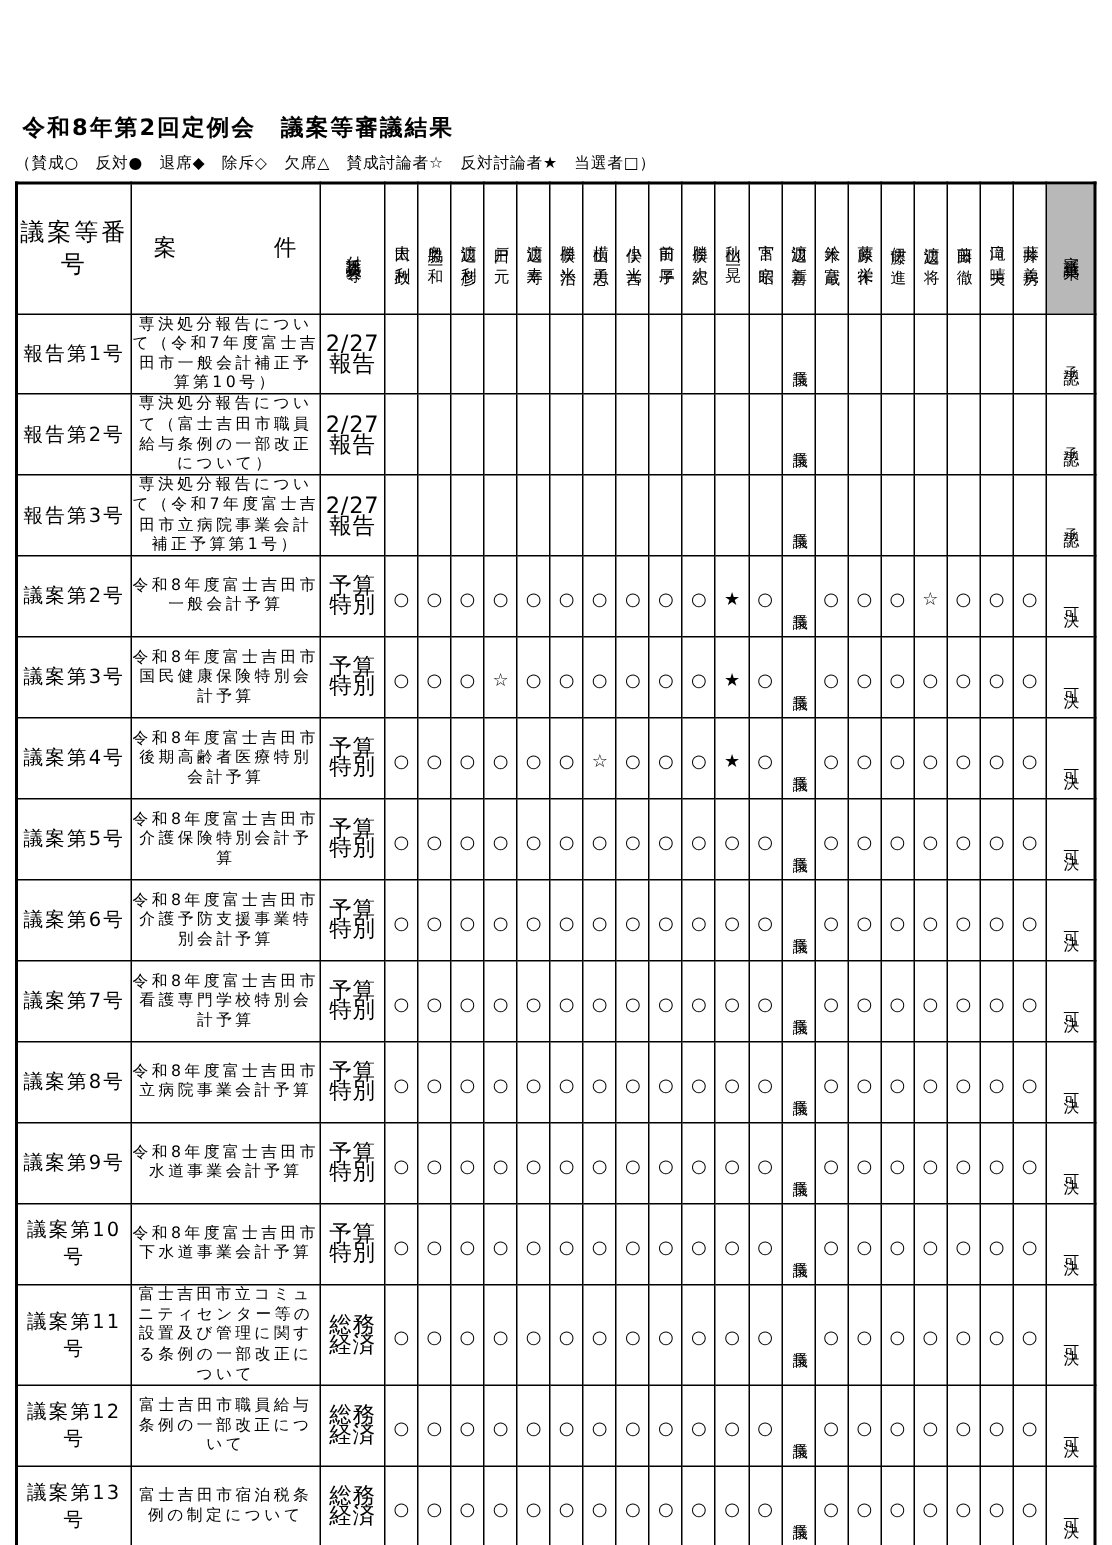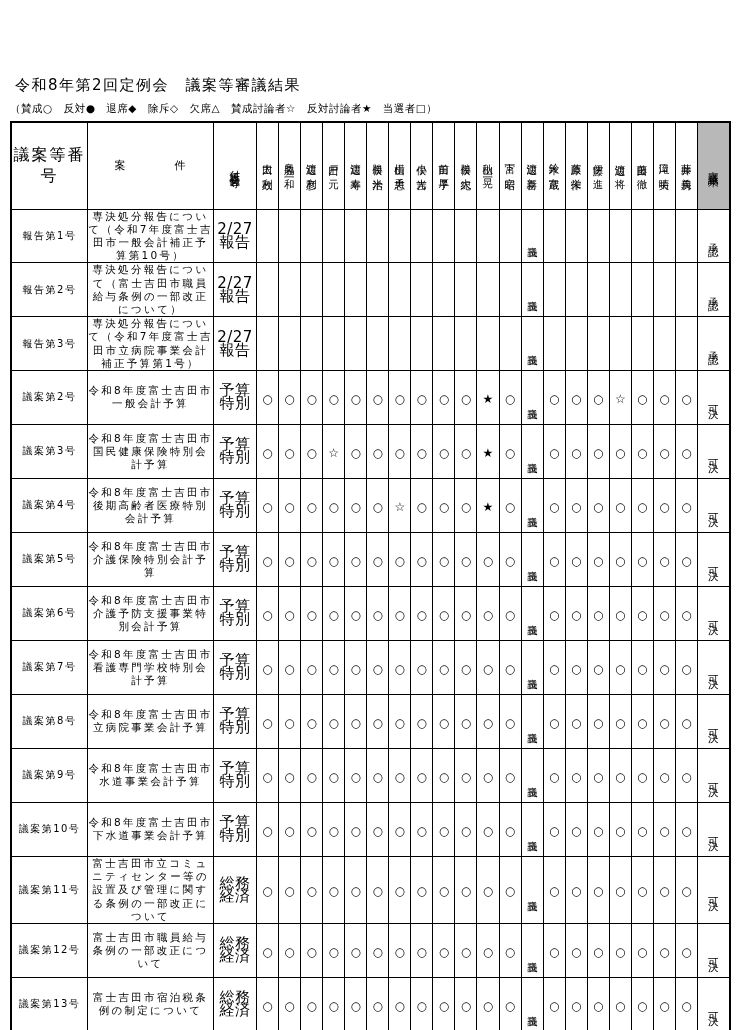--- a/index.html
+++ b/index.html
@@ -2,46 +2,46 @@
 <html style="--result-bg: #b8b8b8;"><head>
 <meta charset="utf-8">
 <style>
   html,body{margin:0;padding:0;}
   body{
     width:741px;height:1030px;background:#ffffff;position:relative;
     font-family:"DejaVu Sans",sans-serif;color:#000;
     -webkit-font-smoothing:antialiased;
   }
   .title{
-    margin:76px 0 0 15px;font-size:15px;font-weight:normal;letter-spacing:1.5px;
+    margin:76px 0 0 15px;font-size:15px;font-weight:bold;letter-spacing:1.5px;
   }
   .legend{
     width:721px;margin:7px 0 5px 10px;font-size:10.5px;letter-spacing:0.5px;
   }
   table.results{
     table-layout:fixed;border-collapse:collapse;width:721px;margin-left:10px;
     border:2px solid #000;
   }
   table.results th,table.results td{
     border:1px solid #000;padding:0;vertical-align:middle;text-align:center;
     overflow:hidden;font-weight:normal;
   }
   thead tr{height:87px;}
   tbody tr{height:54px;}
   tbody tr.report-row{height:53px;}
   .num-th{width:75px;font-size:16px;letter-spacing:2px;}
-  .case-th{width:125px;font-size:11px;letter-spacing:1px;}
+  .case-th{width:125px;font-size:15px;letter-spacing:1px;}
   .committee-th{width:42px;}
   .result-th{width:31px;background:var(--result-bg,#b8b8b8);}
   .vtext{
     display:inline-block;writing-mode:vertical-rl;text-orientation:upright;
     font-size:10.5px;letter-spacing:1.5px;line-height:1;white-space:nowrap;
   }
   .result-th .vtext{letter-spacing:2px;}
-  .number-cell{font-size:10px;letter-spacing:1.5px;}
+  .number-cell{font-size:13px;letter-spacing:1.5px;}
   .case-cell{
     font-size:10.5px;letter-spacing:2.3px;line-height:13.2px;
     text-align:justify;text-justify:inter-character;
     padding:2px 5px;
   }
   .committee-cell{font-size:15px;line-height:13px;white-space:pre-line;letter-spacing:0.5px;}
   .mark{font-size:12px;line-height:1;}
   .chair .vtext{font-size:10px;letter-spacing:1px;}
   .result-cell .vtext{letter-spacing:3px;}
 </style>

